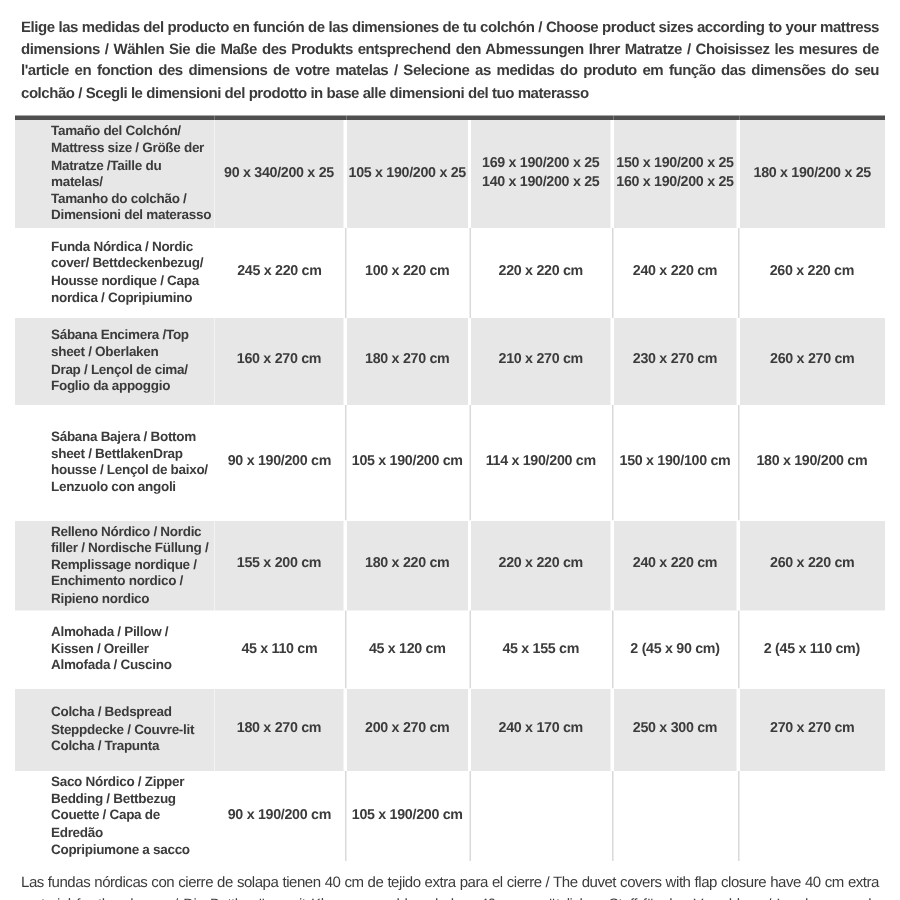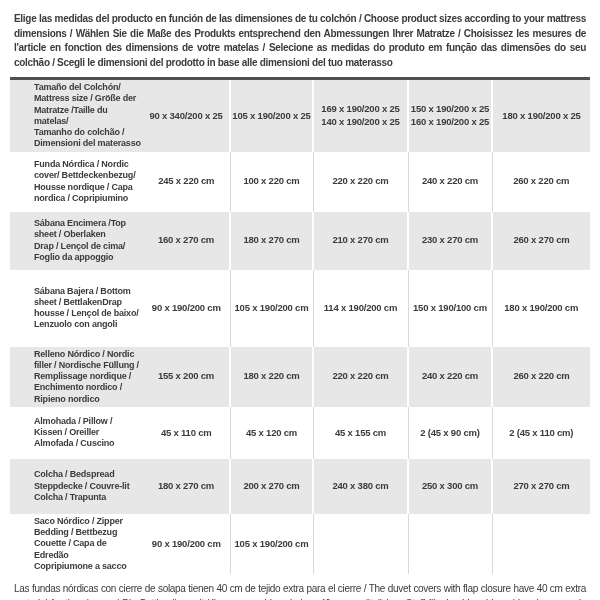--- a/index.html
+++ b/index.html
@@ -163,21 +163,21 @@
           <td class="val sep">45 x 155 cm</td>
           <td class="val sep">2 (45 x 90 cm)</td>
           <td class="val sep">2 (45 x 110 cm)</td>
         </tr>
         <tr>
           <td class="lbl">Colcha / Bedspread
 Steppdecke / Couvre-lit
 Colcha / Trapunta</td>
           <td class="val">180 x 270 cm</td>
           <td class="val sep">200 x 270 cm</td>
-          <td class="val sep">240 x 380 cm</td>
+          <td class="val sep">240 x 170 cm</td>
           <td class="val sep">250 x 300 cm</td>
           <td class="val sep">270 x 270 cm</td>
         </tr>
         <tr>
           <td class="lbl">Saco Nórdico / Zipper
 Bedding / Bettbezug
 Couette  / Capa de Edredão
 Copripiumone a sacco</td>
           <td class="val">90 x 190/200 cm</td>
           <td class="val sep">105 x 190/200 cm</td>

